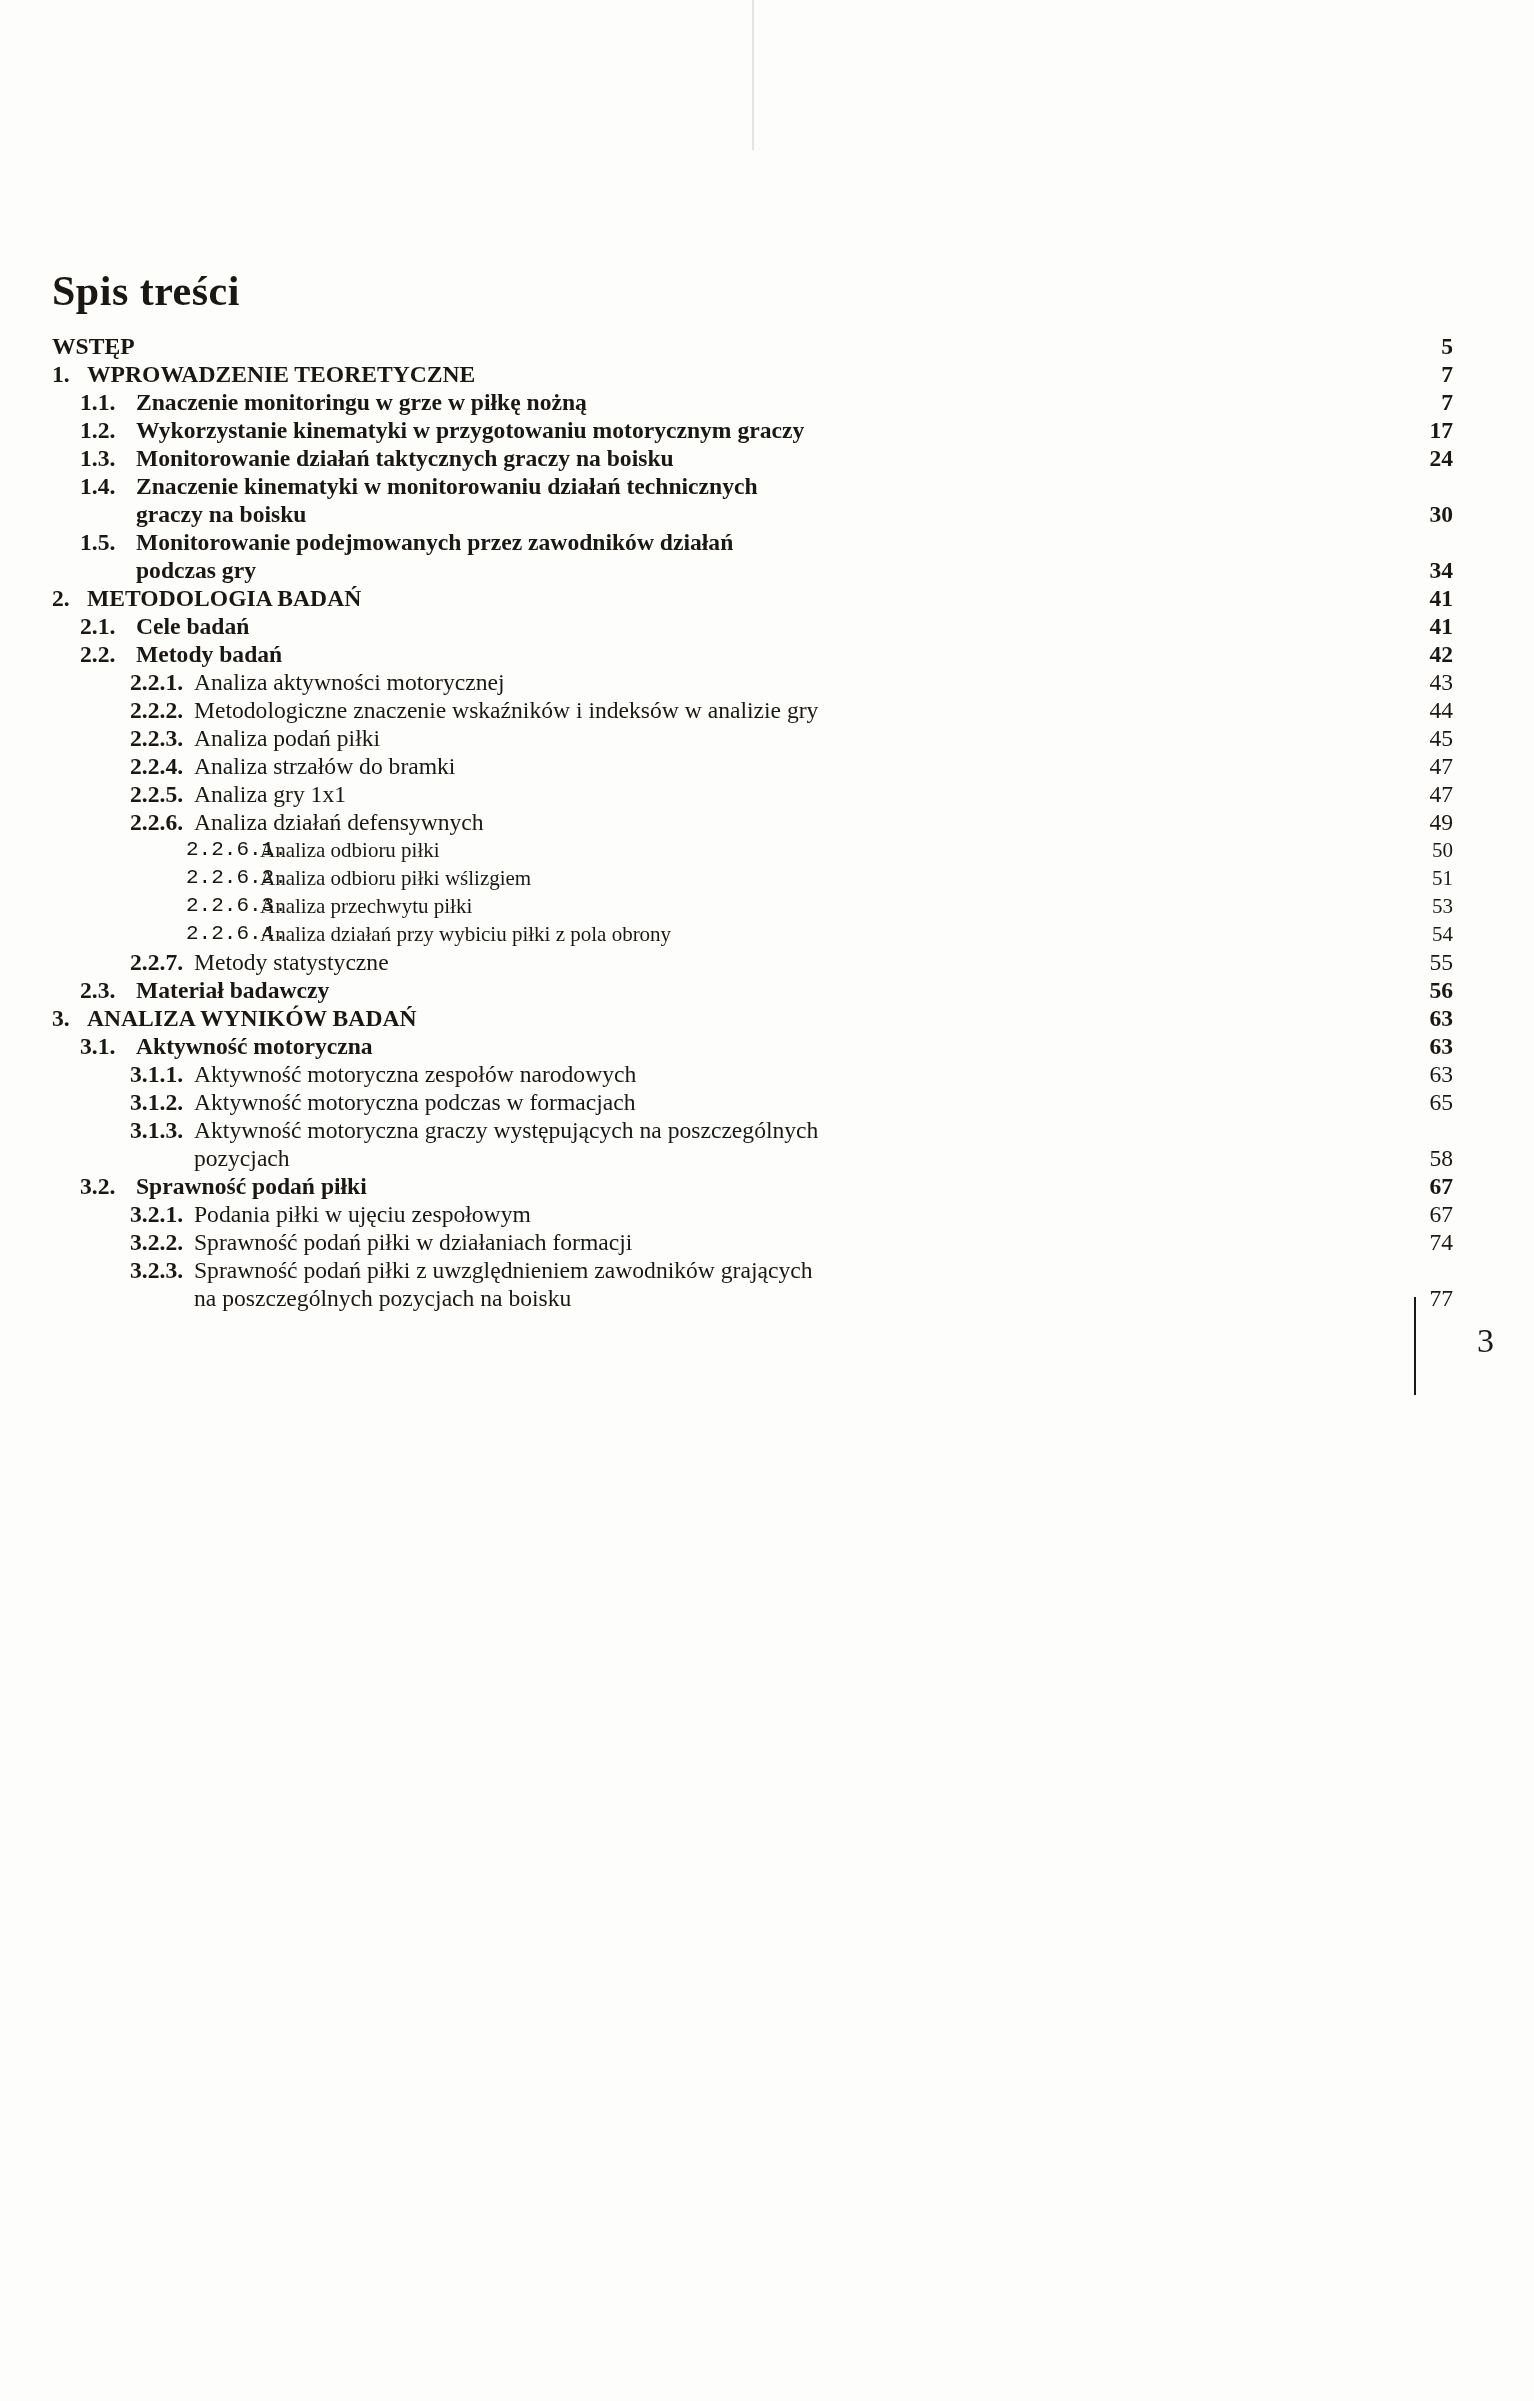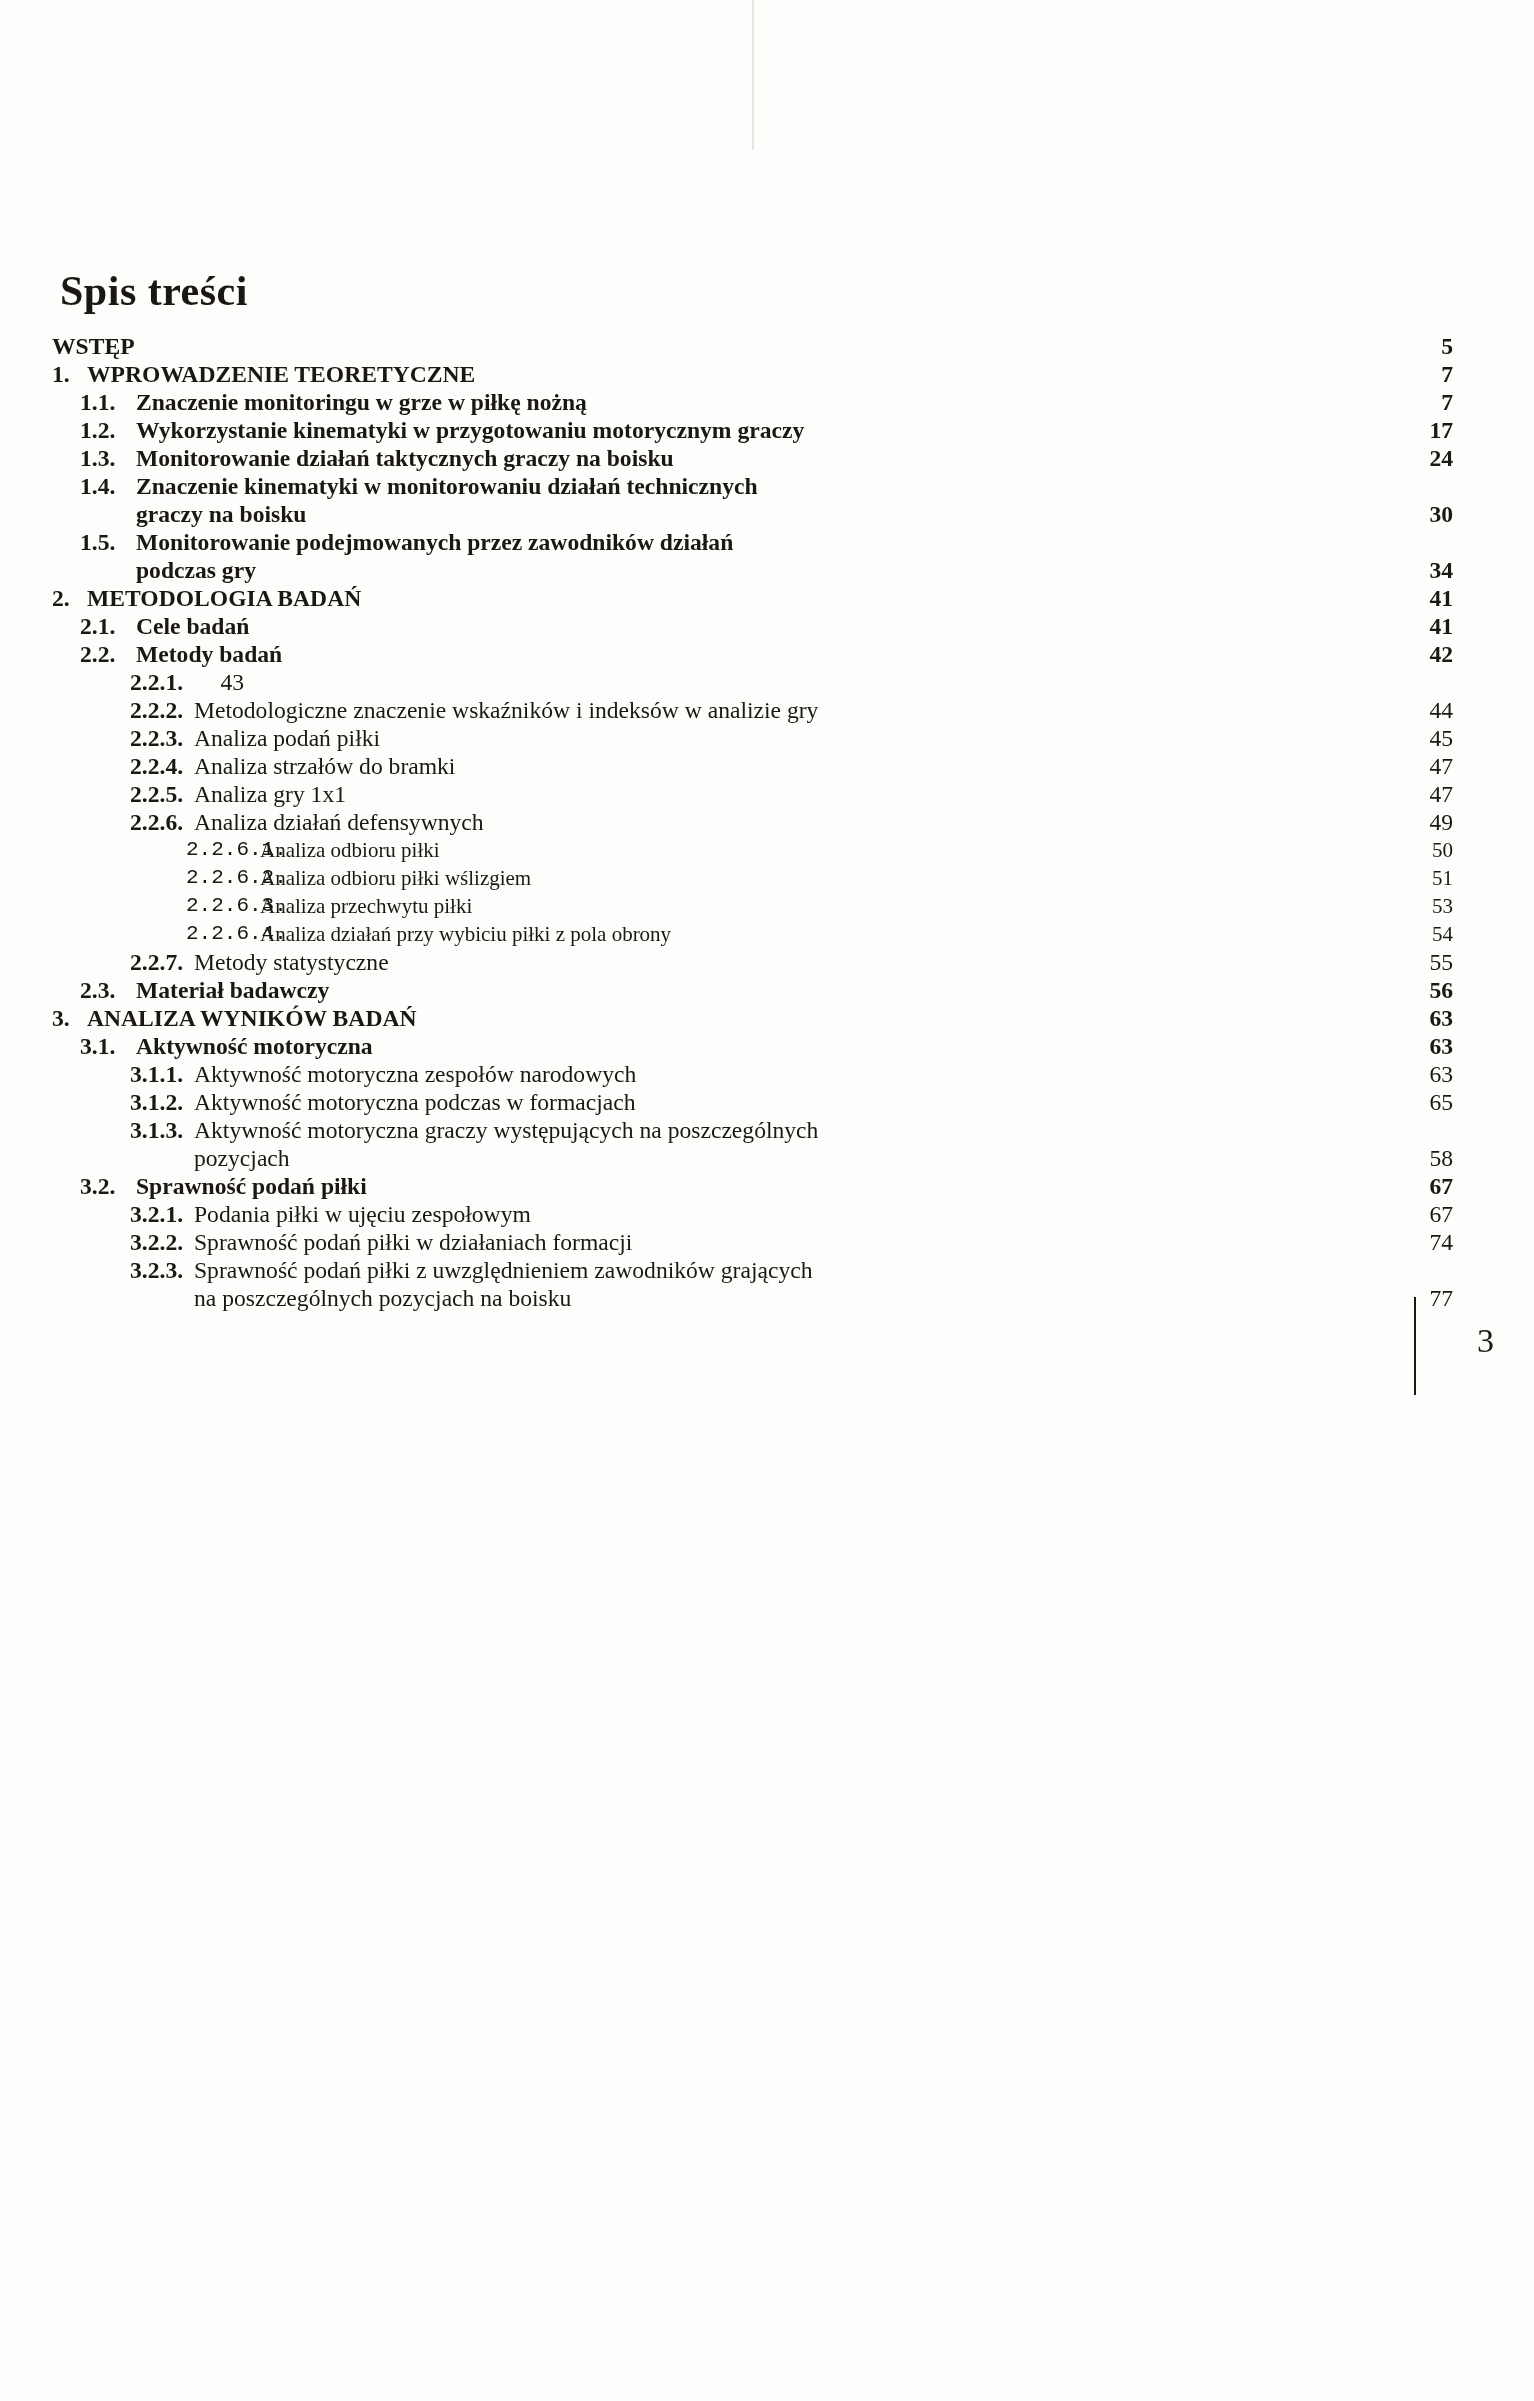--- a/index.html
+++ b/index.html
@@ -25,21 +25,20 @@
     background: #d9d9d5;
     opacity: 0.7;
   }
   .title {
     position: absolute;
     left: 52px;
     top: 267px;
     font-size: 42px;
     font-weight: bold;
     letter-spacing: 0.5px;
-    margin-left: 8px;
   }
   .toc {
     position: absolute;
     left: 52px;
     top: 332px;
     width: 1401px;
   }
   .toc-row {
     display: flex;
     align-items: flex-start;
@@ -146,20 +145,21 @@
     <span class="toc-label">Cele badań</span>
     <span class="toc-page">41</span>
   </div>
       <div class="toc-row lv1">
     <span class="toc-num">2.2.</span>
     <span class="toc-label">Metody badań</span>
     <span class="toc-page">42</span>
   </div>
       <div class="toc-row lv2">
     <span class="toc-num">2.2.1.</span>
+    <span class="toc-label">Analiza aktywności motorycznej</span>
     <span class="toc-page">43</span>
   </div>
       <div class="toc-row lv2">
     <span class="toc-num">2.2.2.</span>
     <span class="toc-label">Metodologiczne znaczenie wskaźników i indeksów w analizie gry</span>
     <span class="toc-page">44</span>
   </div>
       <div class="toc-row lv2">
     <span class="toc-num">2.2.3.</span>
     <span class="toc-label">Analiza podań piłki</span>

